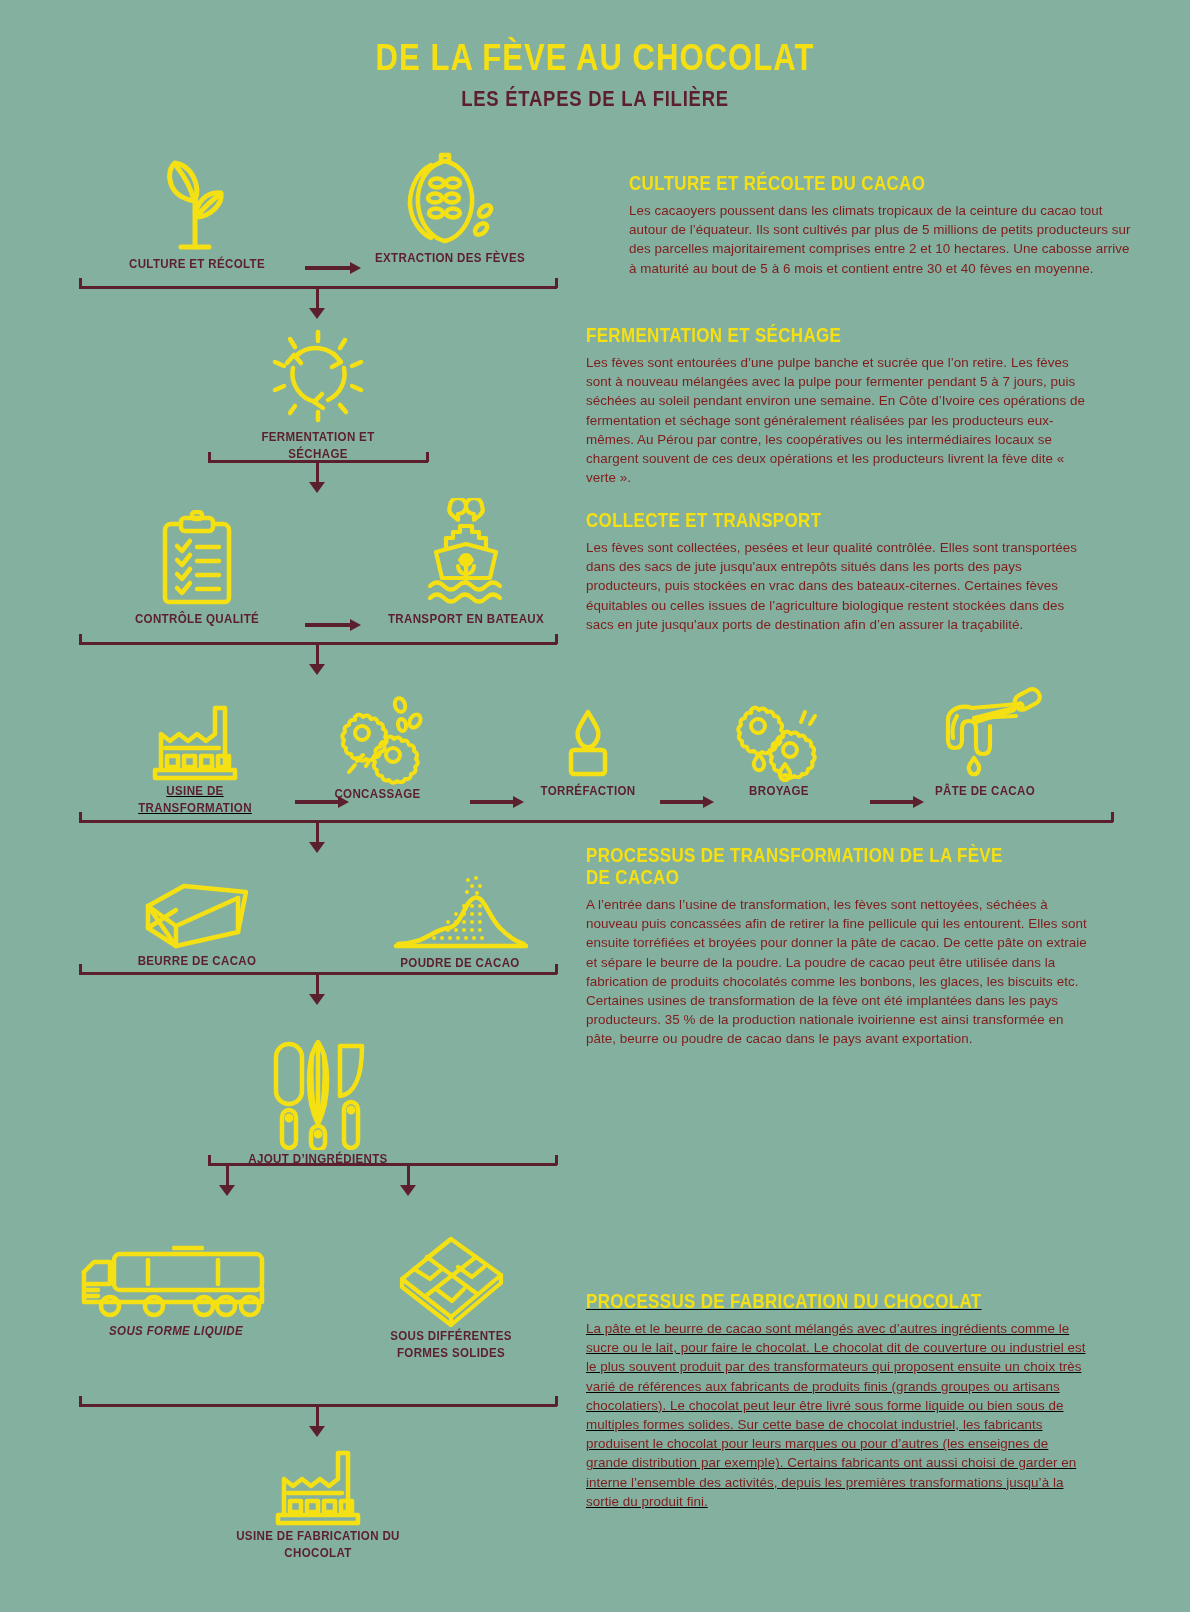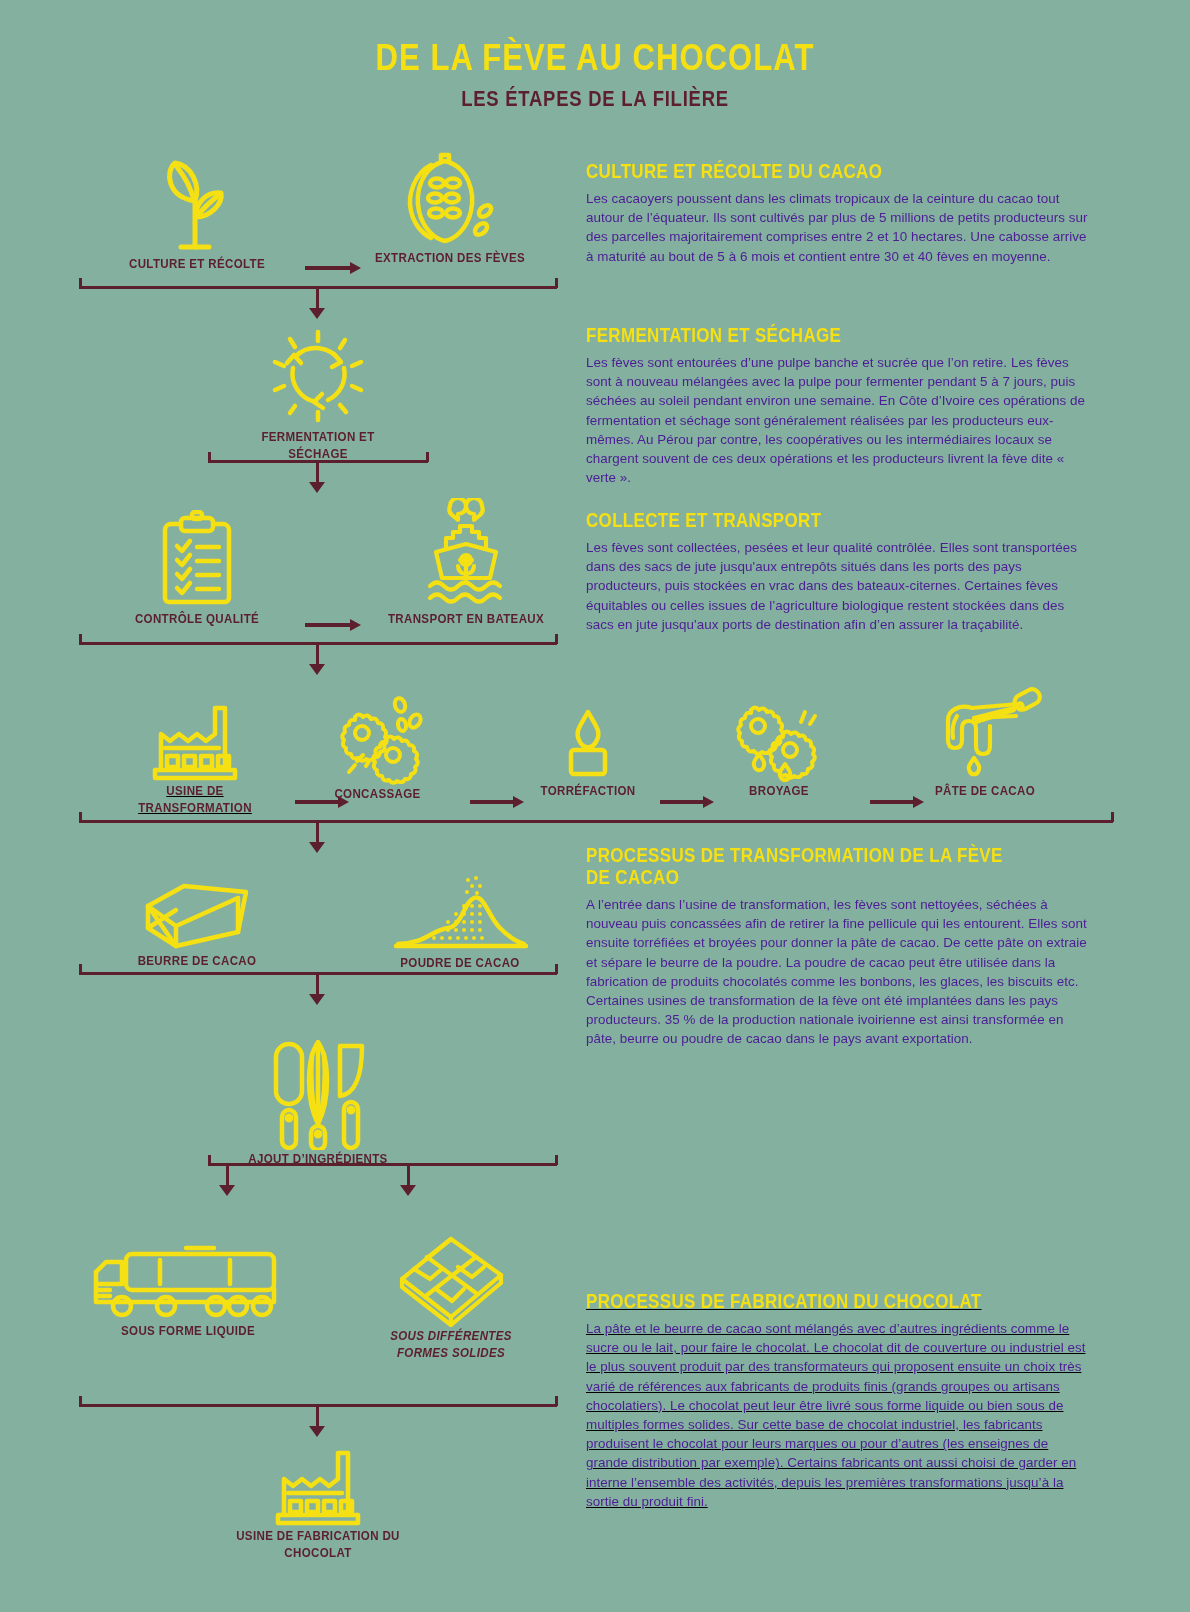--- a/index.html
+++ b/index.html
@@ -33,21 +33,21 @@
   }
   
   .rblock{position:absolute;left:586px;width:506px;}
   .rtitle{
     color:#f5e013;font-size:19.5px;line-height:22px;
     font-weight:bold;letter-spacing:.4px;margin-bottom:7px;
     font-family:"Liberation Sans Narrow","Liberation Sans",sans-serif;
     transform:scaleX(.87);transform-origin:left center;
   }
   .rbody{
-    color:#4c1d95;font-size:13.4px;line-height:19.2px;
+    color:#7f1d1d;font-size:13.4px;line-height:19.2px;
     font-weight:normal;letter-spacing:.05px;
   }
   
   .node{position:absolute;text-align:center;}
   .nlabel{
     color:#5c1f2e;font-size:13.6px;line-height:17px;font-weight:bold;
     letter-spacing:.4px;
     font-family:"Liberation Sans Narrow","Liberation Sans",sans-serif;
     transform:scaleX(.85);
   }
@@ -65,21 +65,21 @@
     border-left:11px solid #5c1f2e;}
 </style>
 </head>
 <body>
 
 <div id="header">
   <div id="main-title" class="cond">DE LA FÈVE AU CHOCOLAT</div>
   <div id="subtitle" class="cond">LES ÉTAPES DE LA FILIÈRE</div>
 </div>
 
-<div class="rblock" style="top:160px;">
+<div class="rblock" style="top:172px;margin-left:43px;">
   <div class="rtitle">CULTURE ET RÉCOLTE DU CACAO</div>
   <div class="rbody">Les cacaoyers poussent dans les climats tropicaux de la ceinture du cacao tout autour de l’équateur. Ils sont cultivés par plus de 5 millions de petits producteurs sur des parcelles majoritairement comprises entre 2 et 10 hectares. Une cabosse arrive à maturité au bout de 5 à 6 mois et contient entre 30 et 40 fèves en moyenne.</div>
 </div>
 
 <div class="rblock" style="top:324px;">
   <div class="rtitle">FERMENTATION ET SÉCHAGE</div>
   <div class="rbody">Les fèves sont entourées d’une pulpe banche et sucrée que l’on retire. Les fèves sont à nouveau mélangées avec la pulpe pour fermenter pendant 5 à 7 jours, puis séchées au soleil pendant environ une semaine. En Côte d’Ivoire ces opérations de fermentation et séchage sont généralement réalisées par les producteurs eux-mêmes. Au Pérou par contre, les coopératives ou les intermédiaires locaux se chargent souvent de ces deux opérations et les producteurs livrent la fève dite « verte ».</div>
 </div>
 
 <div class="rblock" style="top:509px;">
@@ -405,42 +405,42 @@
 </div>
 
 <div class="vline" style="left:208px;top:1155px;height:10px;"></div>
 <div class="hline" style="left:208px;top:1163px;width:349px;"></div>
 <div class="vline" style="left:555px;top:1155px;height:10px;"></div>
 <div class="vline" style="left:226px;top:1163px;height:24px;"></div>
 <div class="dnarrow" style="left:219px;top:1185px;"></div>
 <div class="vline" style="left:407px;top:1163px;height:24px;"></div>
 <div class="dnarrow" style="left:400px;top:1185px;"></div>
 
-<div class="node" style="left:88px;top:1240px;width:200px;">
+<div class="node" style="left:76px;top:1240px;width:200px;font-style:italic;">
   <svg class="ico" width="200" height="82" viewBox="0 0 200 82">
     <g fill="none" stroke="#f5e013" stroke-width="4.5" stroke-linecap="round" stroke-linejoin="round">
       <path d="M8 32 L8 62 H186 V48"></path>
       <path d="M8 32 L18 22 H34 V44 H8"></path>
       <path d="M10 50 H22"></path>
         <path d="M10 56 H22"></path>
       <rect x="38" y="14" width="148" height="36" rx="6"></rect>
       <path d="M72 20 V44"></path>
         <path d="M142 20 V44"></path>
       <path d="M98 8 H126"></path>
       <circle cx="34" cy="66" r="9"></circle>
       <circle cx="78" cy="66" r="9"></circle>
       <circle cx="128" cy="66" r="9"></circle>
       <circle cx="150" cy="66" r="9"></circle>
       <circle cx="174" cy="66" r="9"></circle>
     </g>
   </svg>
   <div class="nlabel cond">SOUS FORME LIQUIDE</div>
 </div>
 
-<div class="node" style="left:356px;top:1235px;width:190px;font-style:italic;">
+<div class="node" style="left:356px;top:1235px;width:190px;">
   <svg class="ico" width="110" height="92" viewBox="0 0 110 92">
     <g fill="none" stroke="#f5e013" stroke-width="4.2" stroke-linecap="round" stroke-linejoin="round">
       <path d="M55 4 L105 40 L55 82 L6 44 Z"></path>
       <path d="M6 44 L6 52 L55 90 L105 48 L105 40"></path>
       <path d="M55 4 L30 24"></path>
       <path d="M31 22 L80 58"></path>
       <path d="M80 22 L31 60"></path>
       <path d="M18 34 L34 44 L46 34"></path>
       <path d="M62 32 L76 42 L88 32"></path>
       <path d="M40 54 L56 66 L68 54"></path>

